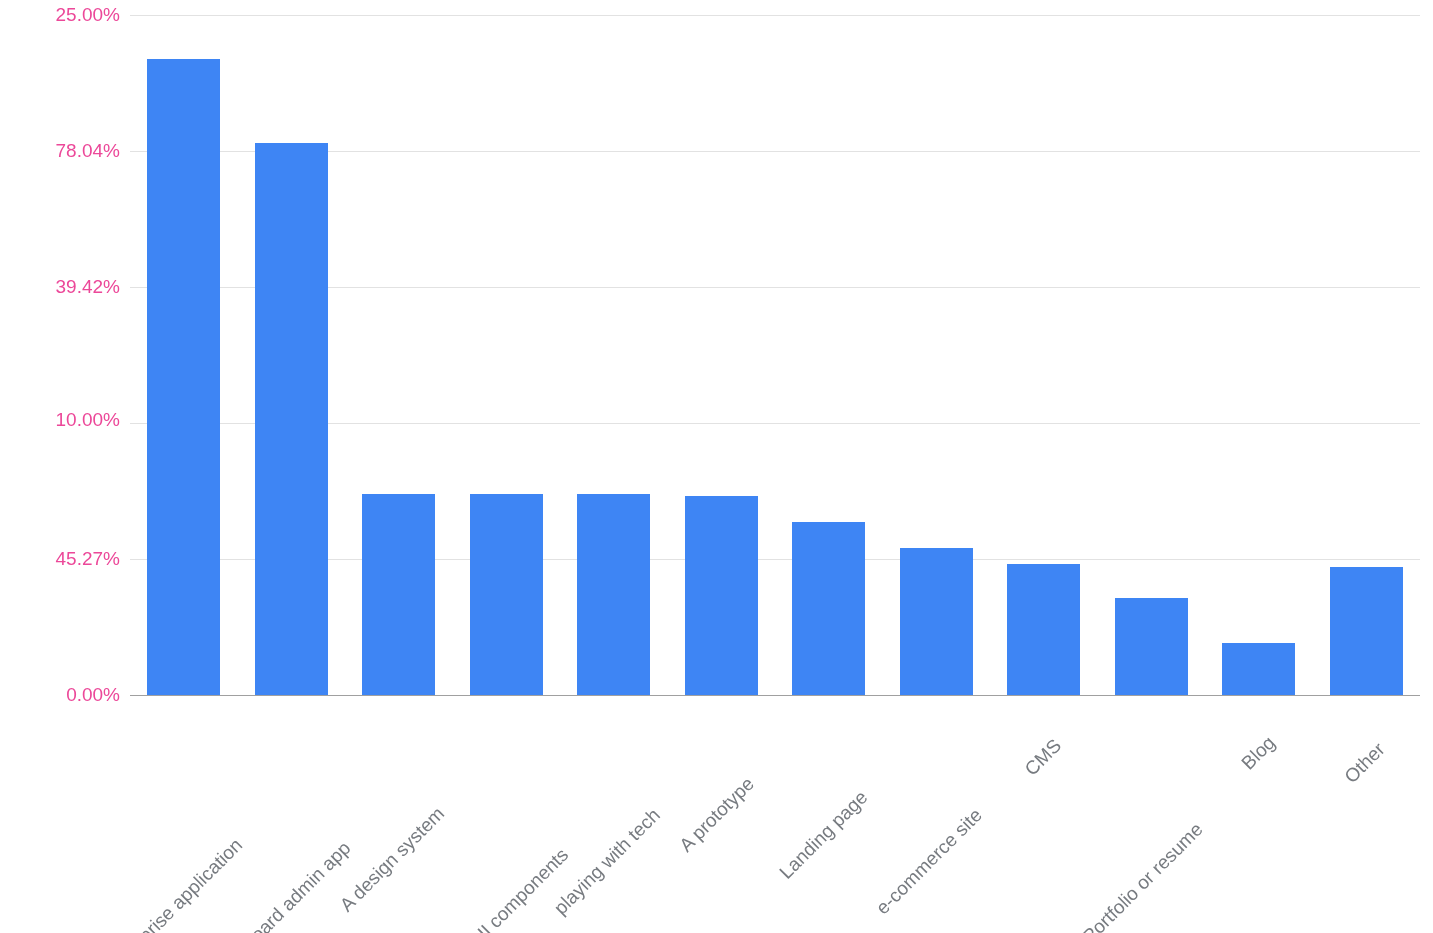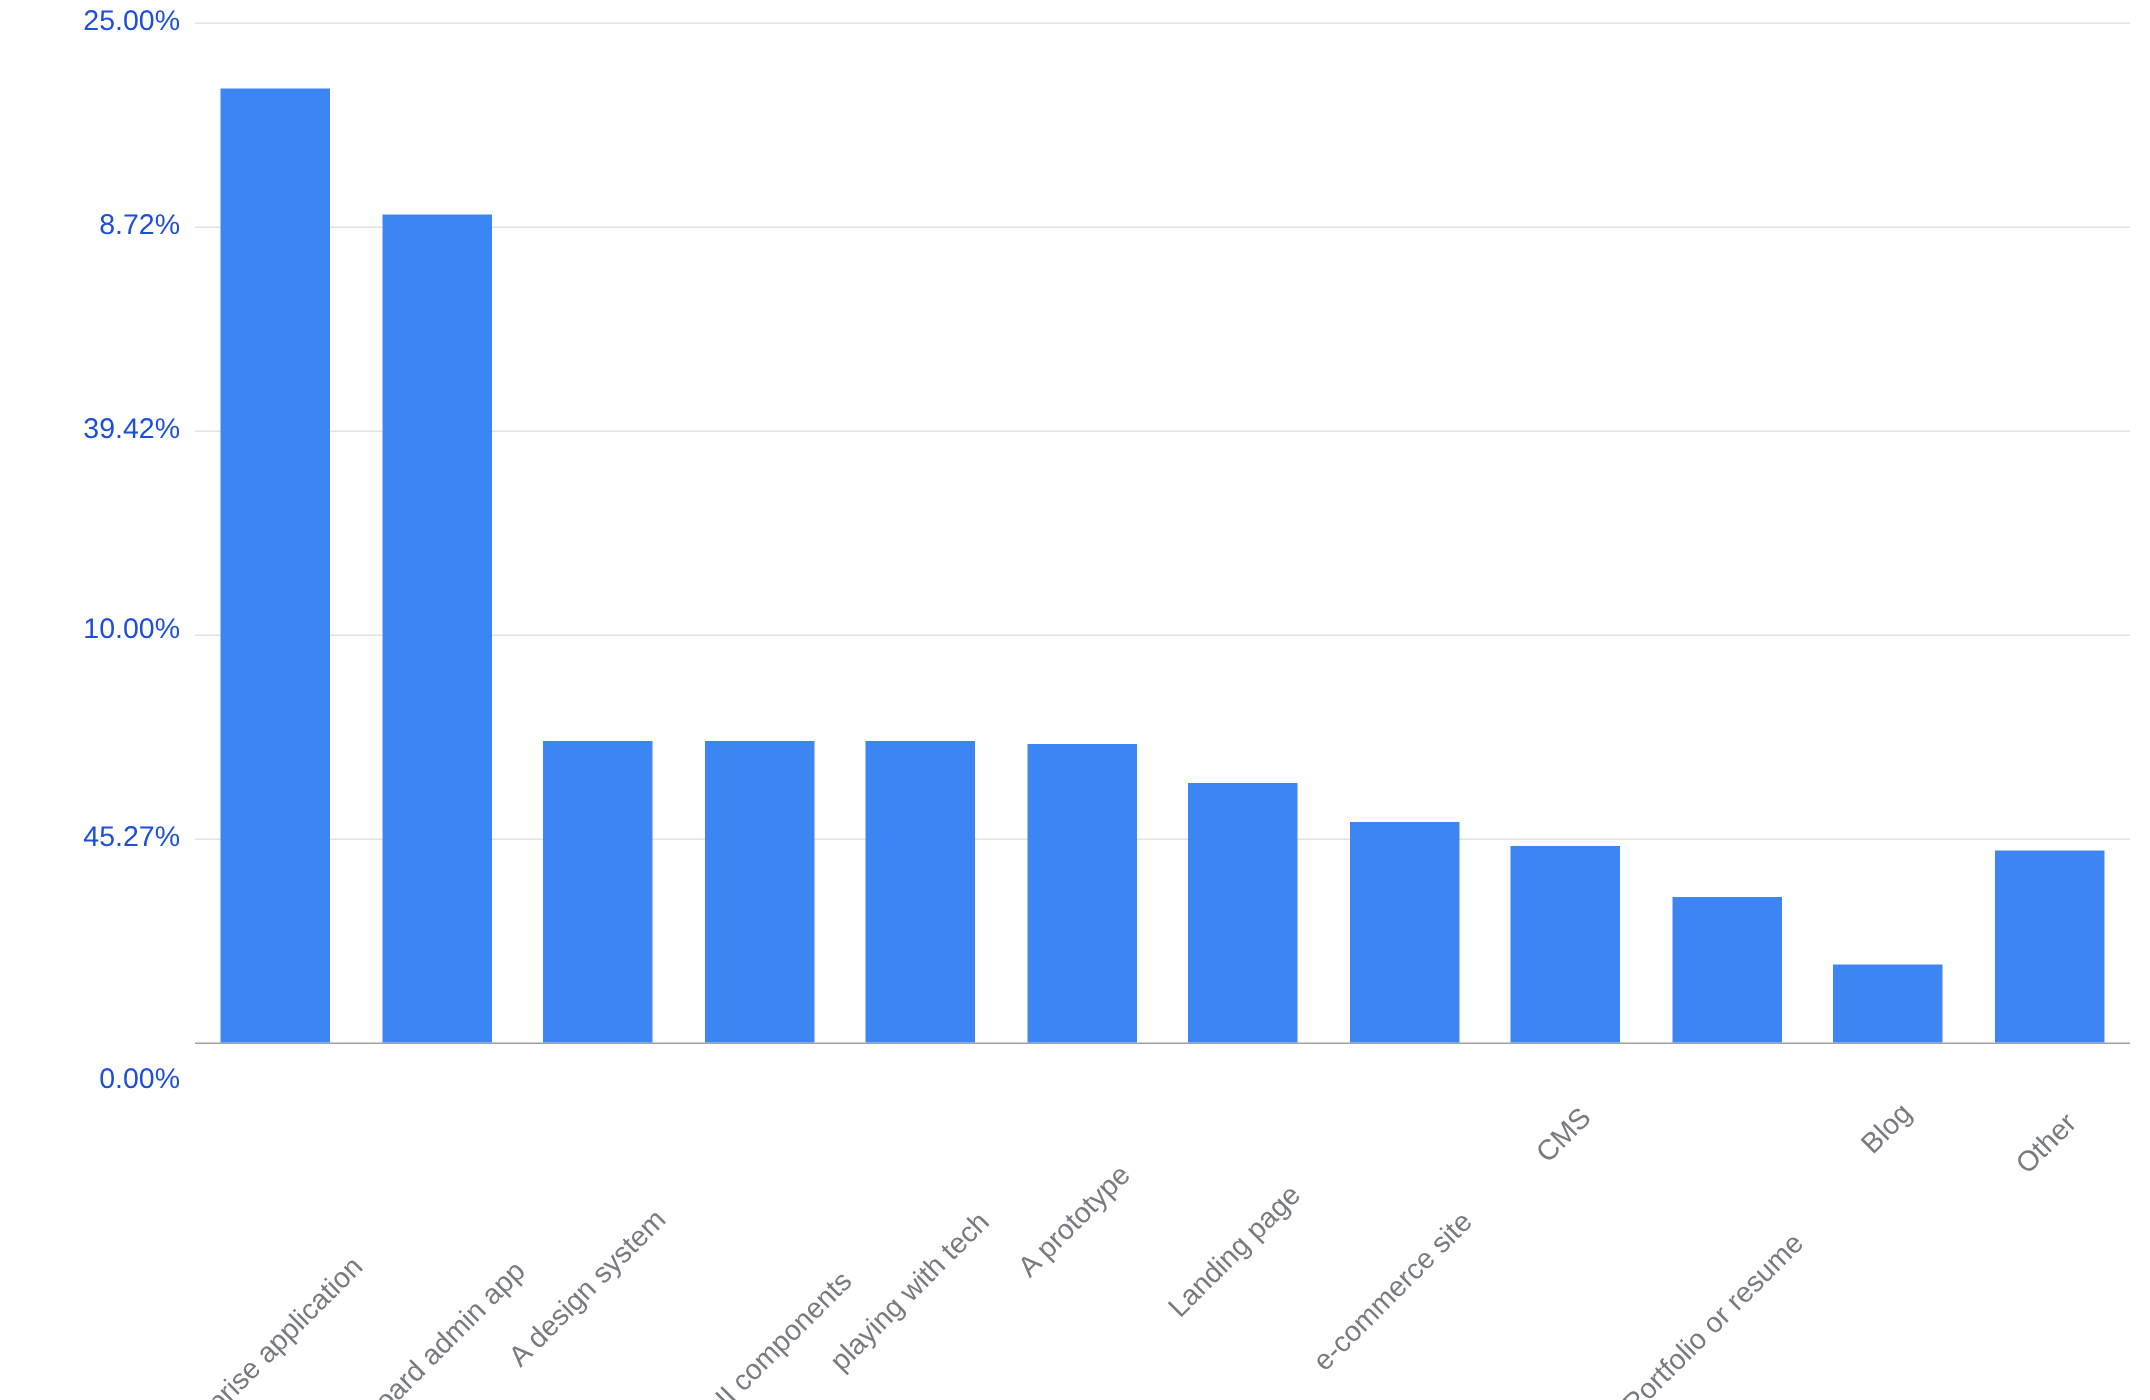--- a/index.html
+++ b/index.html
@@ -37,21 +37,21 @@
     width: 100%;
     border-top: 1px solid #e2e2e2;
     height: 0;
   }
 
   .ytick {
     position: absolute;
     right: 1313px; 
     transform: translateY(-50%);
     font-size: 19px;
-    color: #1d4ed8;
+    color: #ec4899;
     white-space: nowrap;
     text-align: right;
   }
 
   .bars {
     position: absolute;
     left: 0;
     bottom: 0;
     width: 100%;
     height: 100%;
@@ -147,25 +147,25 @@
       <div class="slot">
           <div class="bar" style="height:7.60%"></div>
         </div>
       <div class="slot">
           <div class="bar" style="height:18.80%"></div>
         </div>
     </div>
   </div>
 
   <div class="ytick" style="top:15px">25.00%</div>
-  <div class="ytick" style="top:151px">8.72%</div>
+  <div class="ytick" style="top:151px">78.04%</div>
   <div class="ytick" style="top:287px">39.42%</div>
   <div class="ytick" style="top:420px">10.00%</div>
   <div class="ytick" style="top:559px">45.27%</div>
-  <div class="ytick" style="top:720px">0.00%</div>
+  <div class="ytick" style="top:695px">0.00%</div>
 
   <div class="xlabels">
     <div class="xlabel-slot">
         <div class="xlabel"><span class="xlabel-inner">Enterprise application</span></div>
       </div>
     <div class="xlabel-slot">
         <div class="xlabel"><span class="xlabel-inner">Dashboard admin app</span></div>
       </div>
     <div class="xlabel-slot">
         <div class="xlabel"><span class="xlabel-inner">A design system</span></div>

